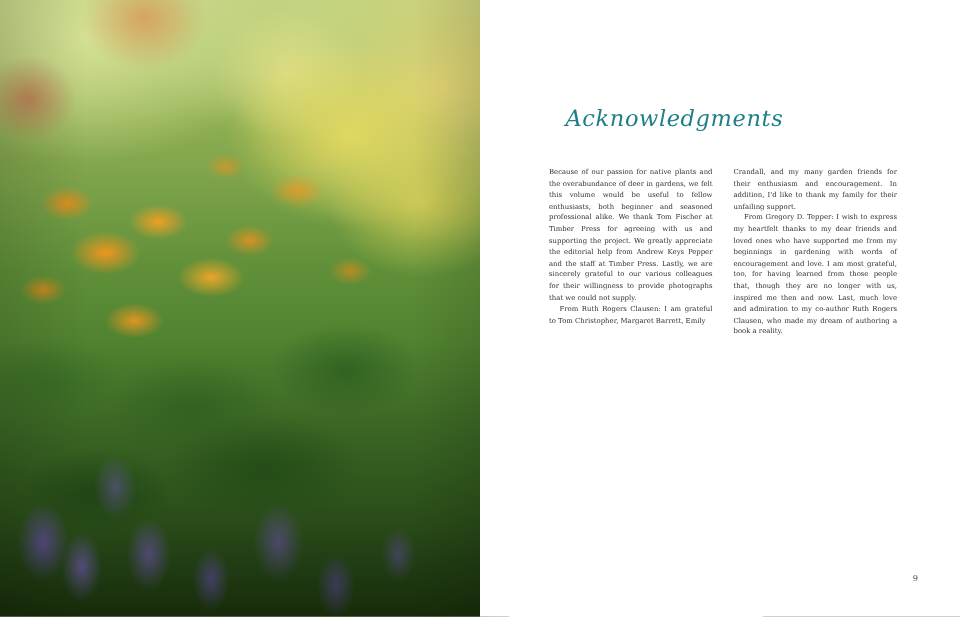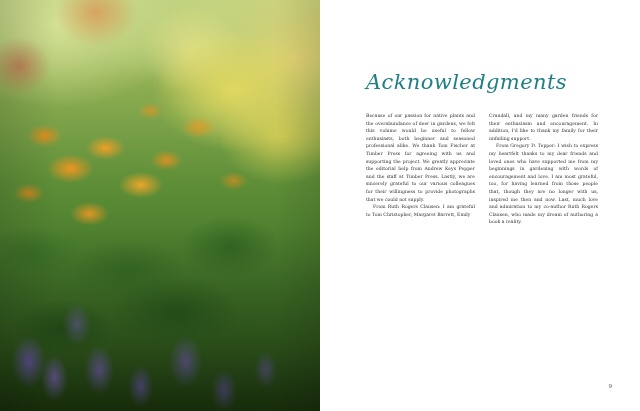--- a/index.html
+++ b/index.html
@@ -110,25 +110,25 @@
     position: relative;
     width: 320px;
     height: 411px;
     background: #ffffff;
     box-sizing: border-box;
     padding: 0;
   }
 
   .chapter-title {
     position: absolute;
-    left: 46px;
+    left: 57px;
     top: 70px;
     font-family: "DejaVu Serif", serif;
     font-style: italic;
-    font-size: 21px;
+    font-size: 15px;
     letter-spacing: 0.4px;
     color: #1f7f86;
     white-space: nowrap;
   }
 
   .columns {
     position: absolute;
     left: 46px;
     top: 112px;
     width: 232px;

